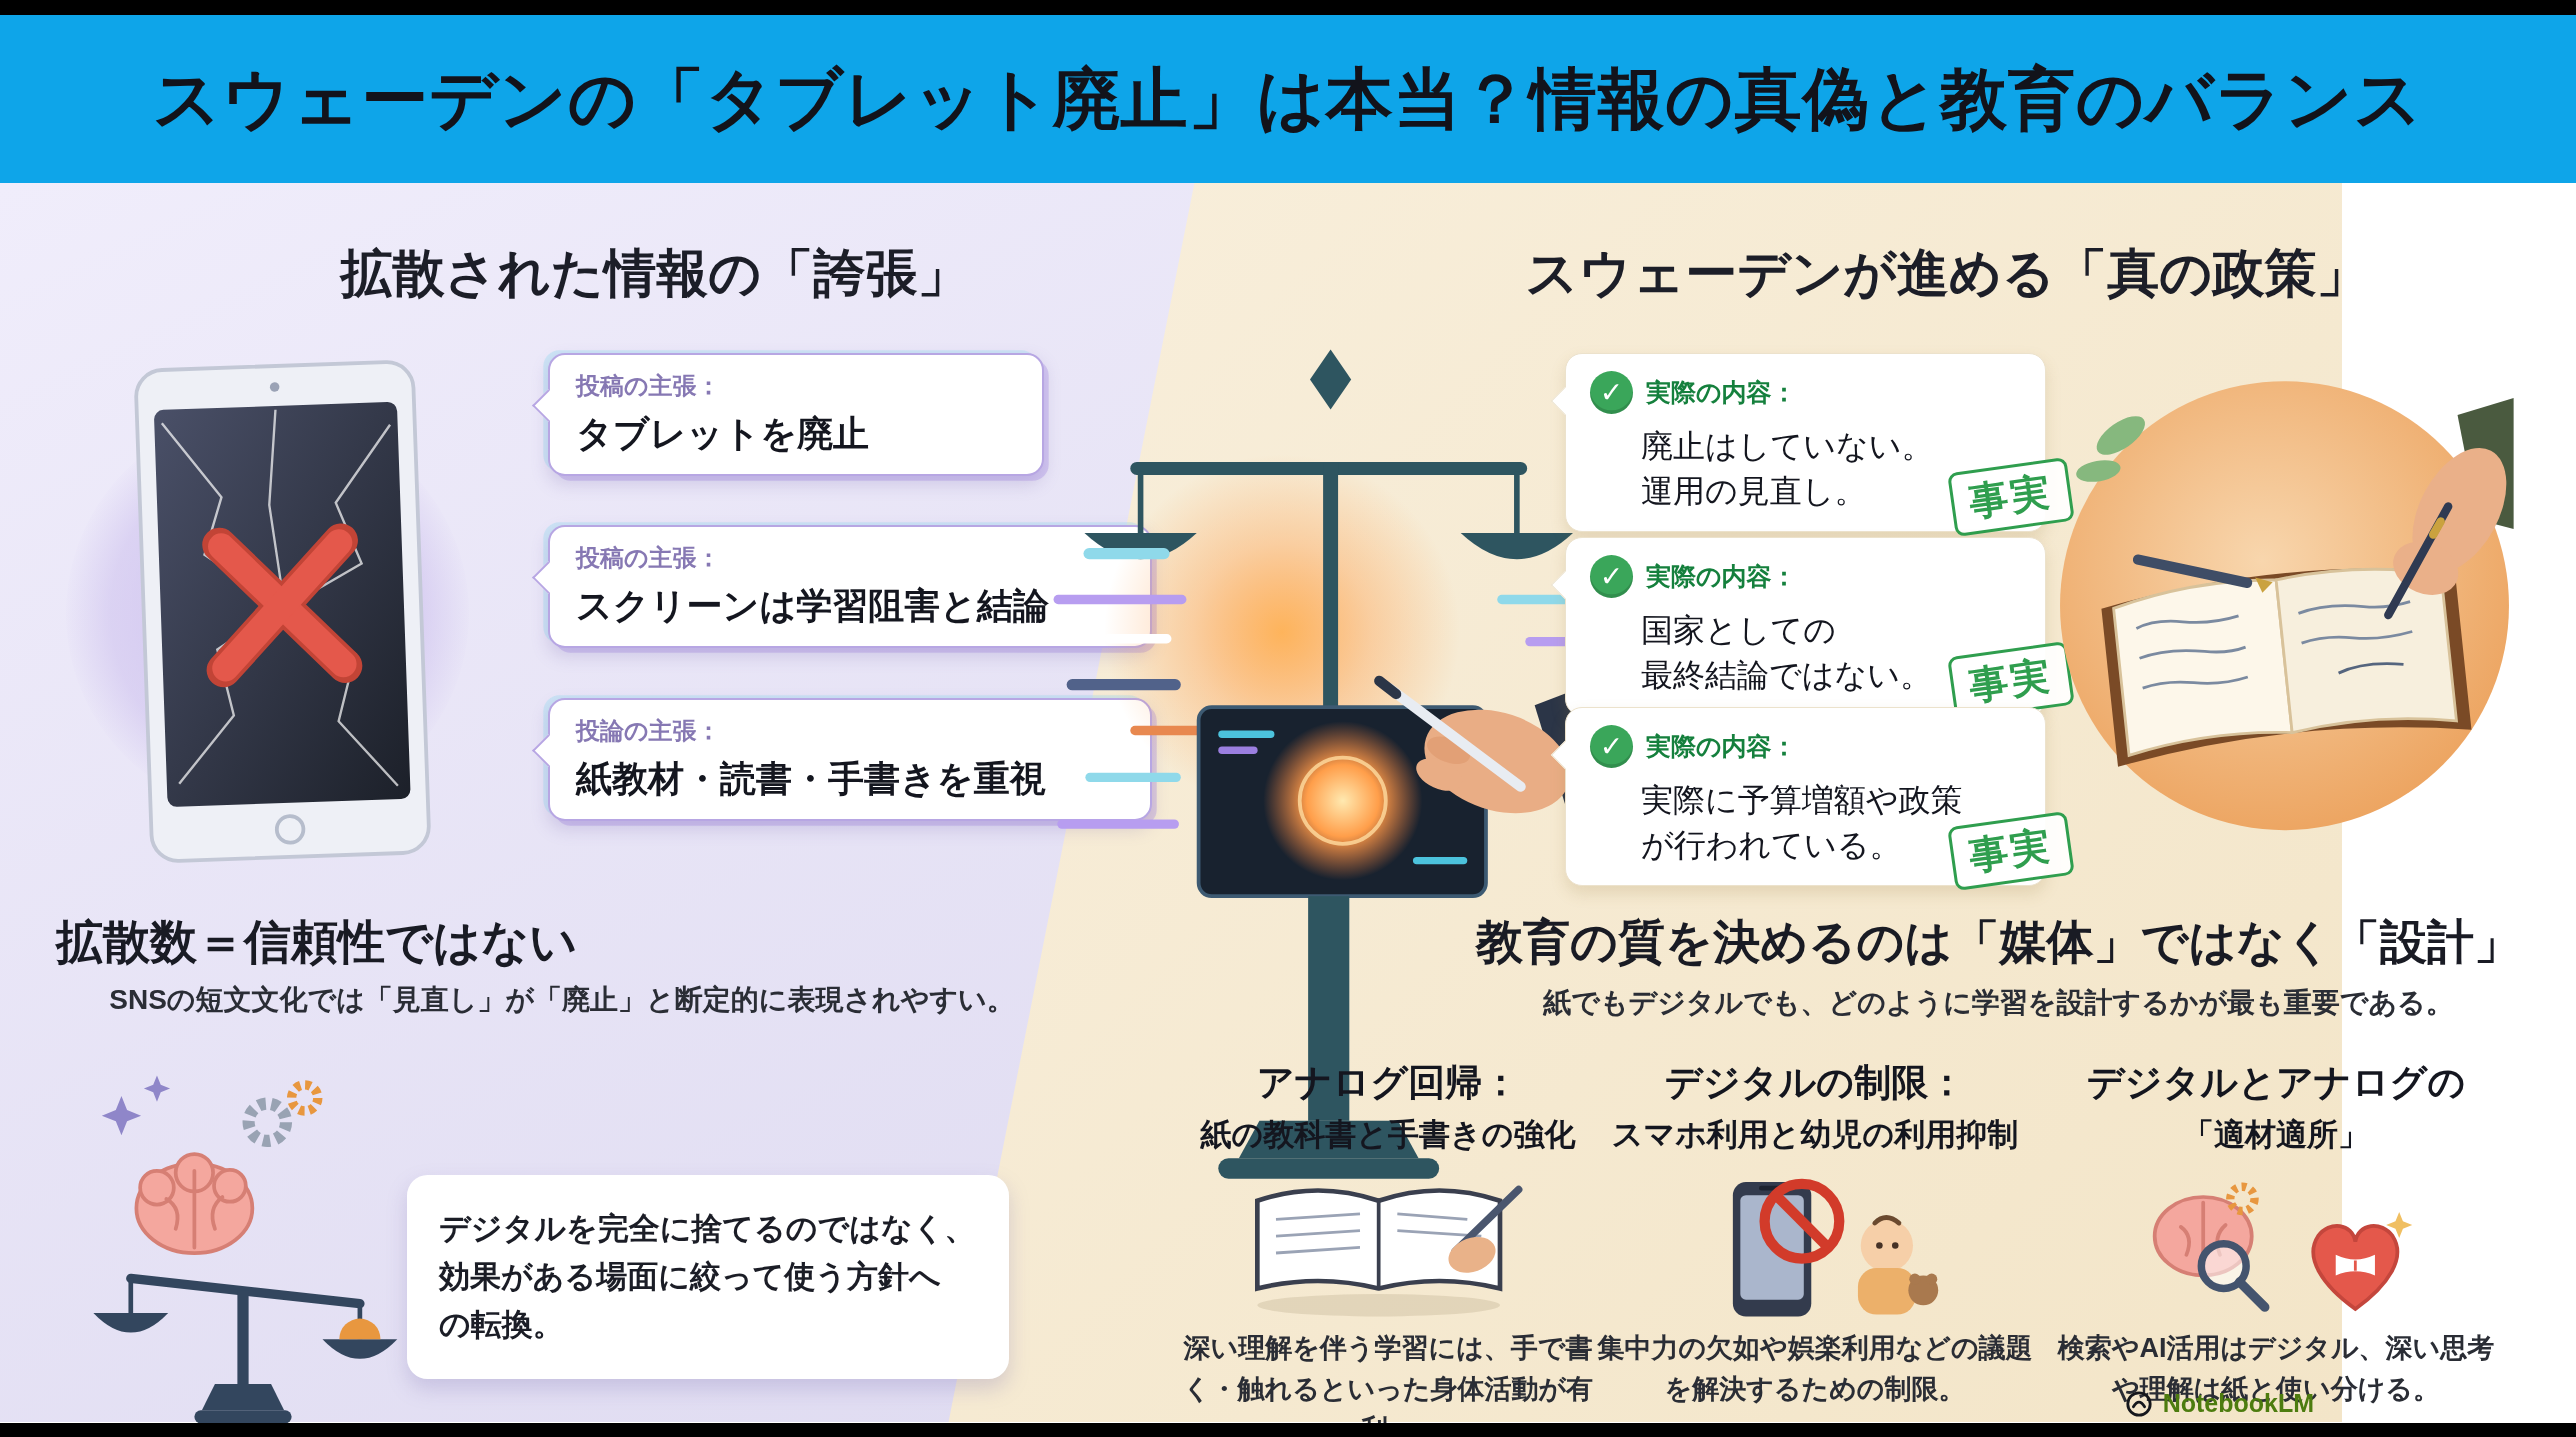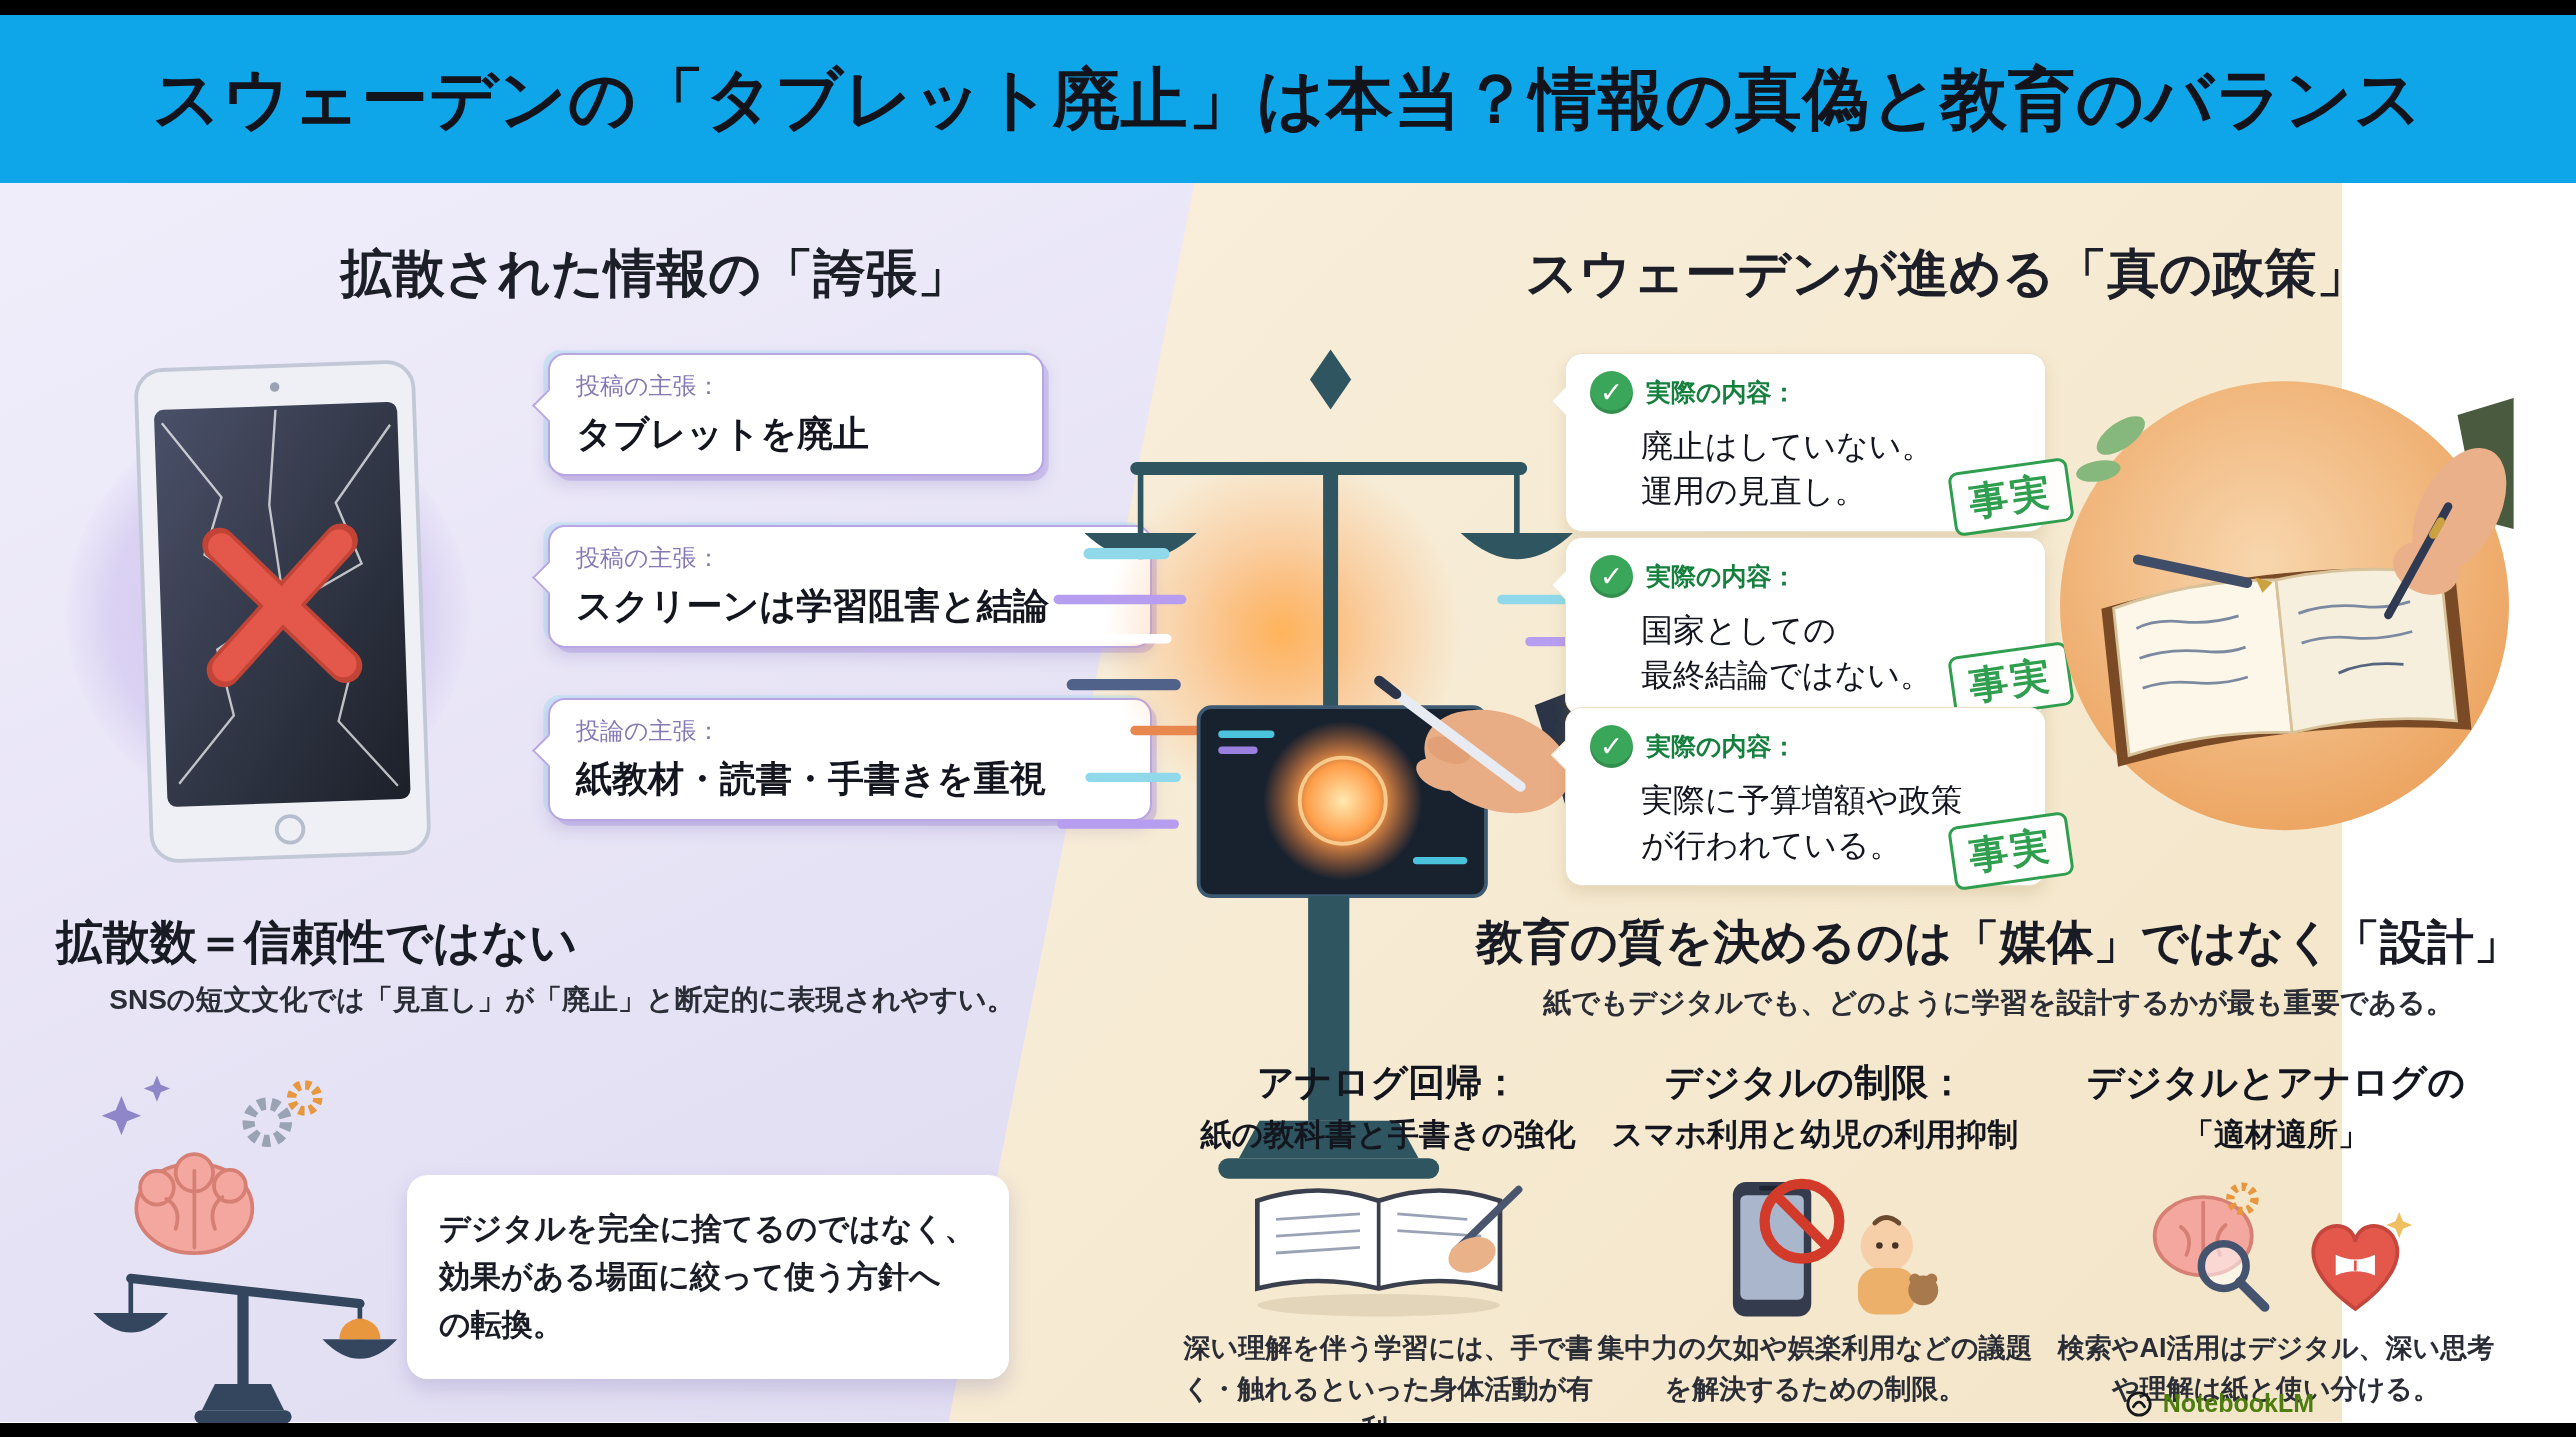--- a/index.html
+++ b/index.html
@@ -27,21 +27,21 @@
   .tablet{position:absolute;left:140px;top:178px;transform:rotate(-2deg);}
 
   
   .bubble{position:absolute;background:#fff;border:2.8px solid #b7a6e3;border-radius:17px;padding:15px 26px;
     box-shadow:0 7.5px 17px rgba(110,90,170,.22),-5.6px -3.7px 0 -0.9px rgba(150,220,240,.35),5.6px 5.6px 0 -0.9px rgba(170,140,230,.35);}
   .bubble::before{content:"";position:absolute;left:-13px;top:39px;width:20.6px;height:20.6px;background:#fff;
     border-left:2.8px solid #b7a6e3;border-bottom:2.8px solid #b7a6e3;transform:rotate(45deg);}
   .b1{left:548px;top:170px;width:440px;}
   .b2{left:548px;top:342px;width:548px;}
   .b3{left:548px;top:515px;width:548px;}
-  .bub-label{font-size:24px;font-weight:400;color:#8678b3;margin-bottom:7.5px;}
+  .bub-label{font-size:24px;font-weight:700;color:#8678b3;margin-bottom:7.5px;}
   .bub-text{font-size:36px;font-weight:800;color:#14161f;white-space:nowrap;}
 
   .lsub-h{position:absolute;left:56px;top:728px;width:1011px;
           font-size:47px;font-weight:800;color:#191b24;}
   .lsub-t{position:absolute;left:19px;top:798px;width:1086px;text-align:center;
           font-size:28px;font-weight:600;color:#2a2d35;}
 
   .brainscale{position:absolute;left:84px;top:885px;}
 
   .note{position:absolute;left:407px;top:992px;width:538px;background:#fff;border-radius:20.6px;

